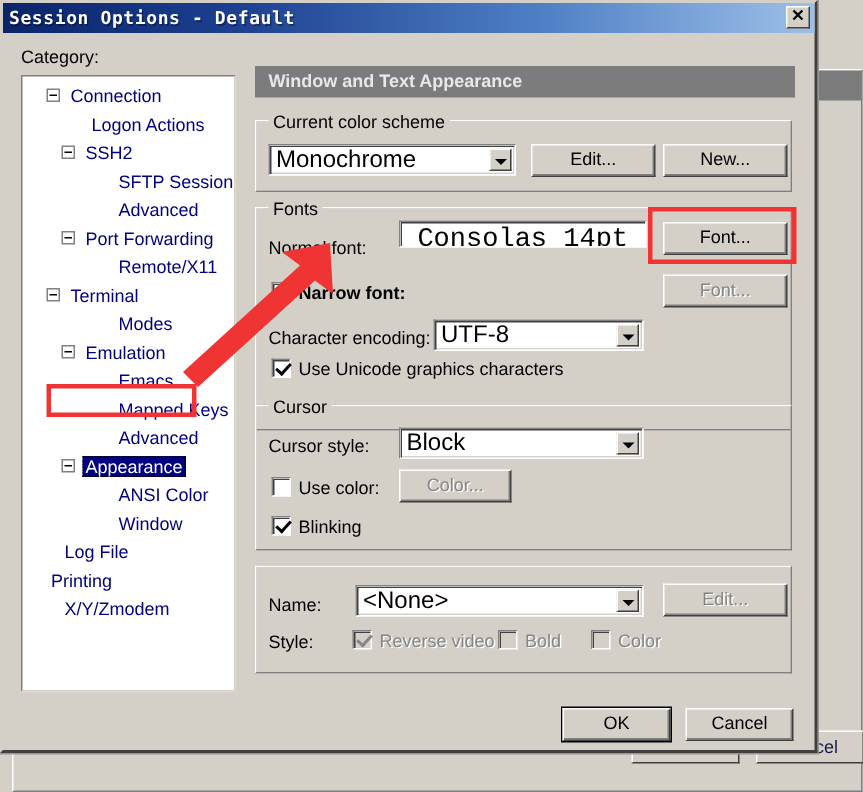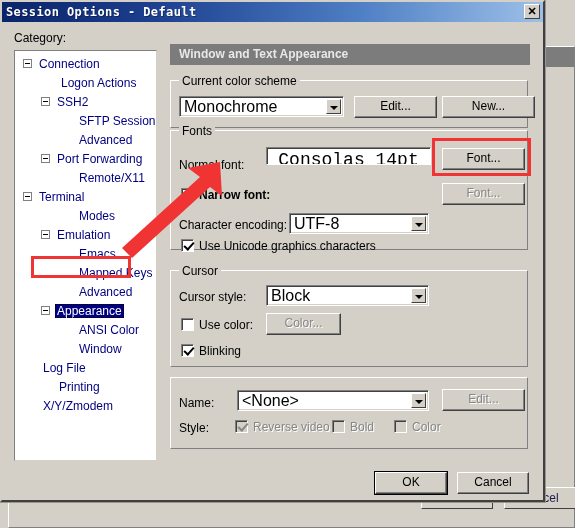--- a/index.html
+++ b/index.html
@@ -120,21 +120,21 @@
     position: relative;
     margin-right: 5px;
     vertical-align: middle;
     top: -1px;
   }
   .expander::before {
     content: "";
     position: absolute; left: 1px; top: 3px;
     width: 5px; height: 1px; background: #000;
   }
-  .lvl0 { padding-left: 8px; }
+  .lvl0 { padding-left: 8px; margin-left: 8px; }
   .lvl1 { padding-left: 26px; }
   .lvl2 { padding-left: 44px; }
   .lvl1.noexp { padding-left: 44px; }
   .lvl2.noexp { padding-left: 62px; }
 
   
   #panel-header {
     position: absolute;
     left: 168px; top: 42px;
     width: 360px; height: 21px;
@@ -356,42 +356,42 @@
     </div>
     <div class="tnode lvl2 noexp">
       <span class="tlabel">ANSI Color</span>
     </div>
     <div class="tnode lvl2 noexp">
       <span class="tlabel">Window</span>
     </div>
     <div class="tnode lvl1 noexp" style="padding-left:26px;">
       <span class="tlabel">Log File</span>
     </div>
-    <div class="tnode lvl1 noexp" style="padding-left:42px;">
+    <div class="tnode lvl1 noexp" style="padding-left:17px;">
       <span class="tlabel">Printing</span>
     </div>
     <div class="tnode lvl1 noexp" style="padding-left:26px;">
       <span class="tlabel">X/Y/Zmodem</span>
     </div>
   </div>
 
   <div id="panel-header">Window and Text Appearance</div>
 
   <div class="group" style="left:168px; top:78px; width:358px; height:48px;">
     <div class="ginner"></div>
     <div class="glegend">Current color scheme</div>
   </div>
   <div class="combo" style="left:177px; top:94px; width:165px;">
     <div class="cval">Monochrome</div>
     <div class="carrow"></div>
   </div>
   <div class="btn" style="left:352px; top:94px; width:83px;">Edit...</div>
-  <div class="btn" style="left:440px; top:94px; width:93px;">New...</div>
-
-  <div class="group" style="left:168px; top:128px; width:358px; height:120px;">
+  <div class="btn" style="left:440px; top:94px; width:83px;">New...</div>
+
+  <div class="group" style="left:168px; top:136px; width:358px; height:149px;">
     <div class="ginner"></div>
     <div class="glegend">Fonts</div>
   </div>
 
   <div class="lbl" style="left:177px; top:156px;">Normal font:</div>
   <div class="field" style="left:264px; top:145px; width:165px; height:18px; line-height:24px;font-family:Liberation Mono, monospace;">Consolas 14pt</div>
   <div class="btn" style="left:440px; top:146px; width:83px;">Font...</div>
 
   <div class="chk" style="left:179px; top:187px;font-weight:bold;">
     <span class="box"></span><span class="ctext">Narrow font:</span>

